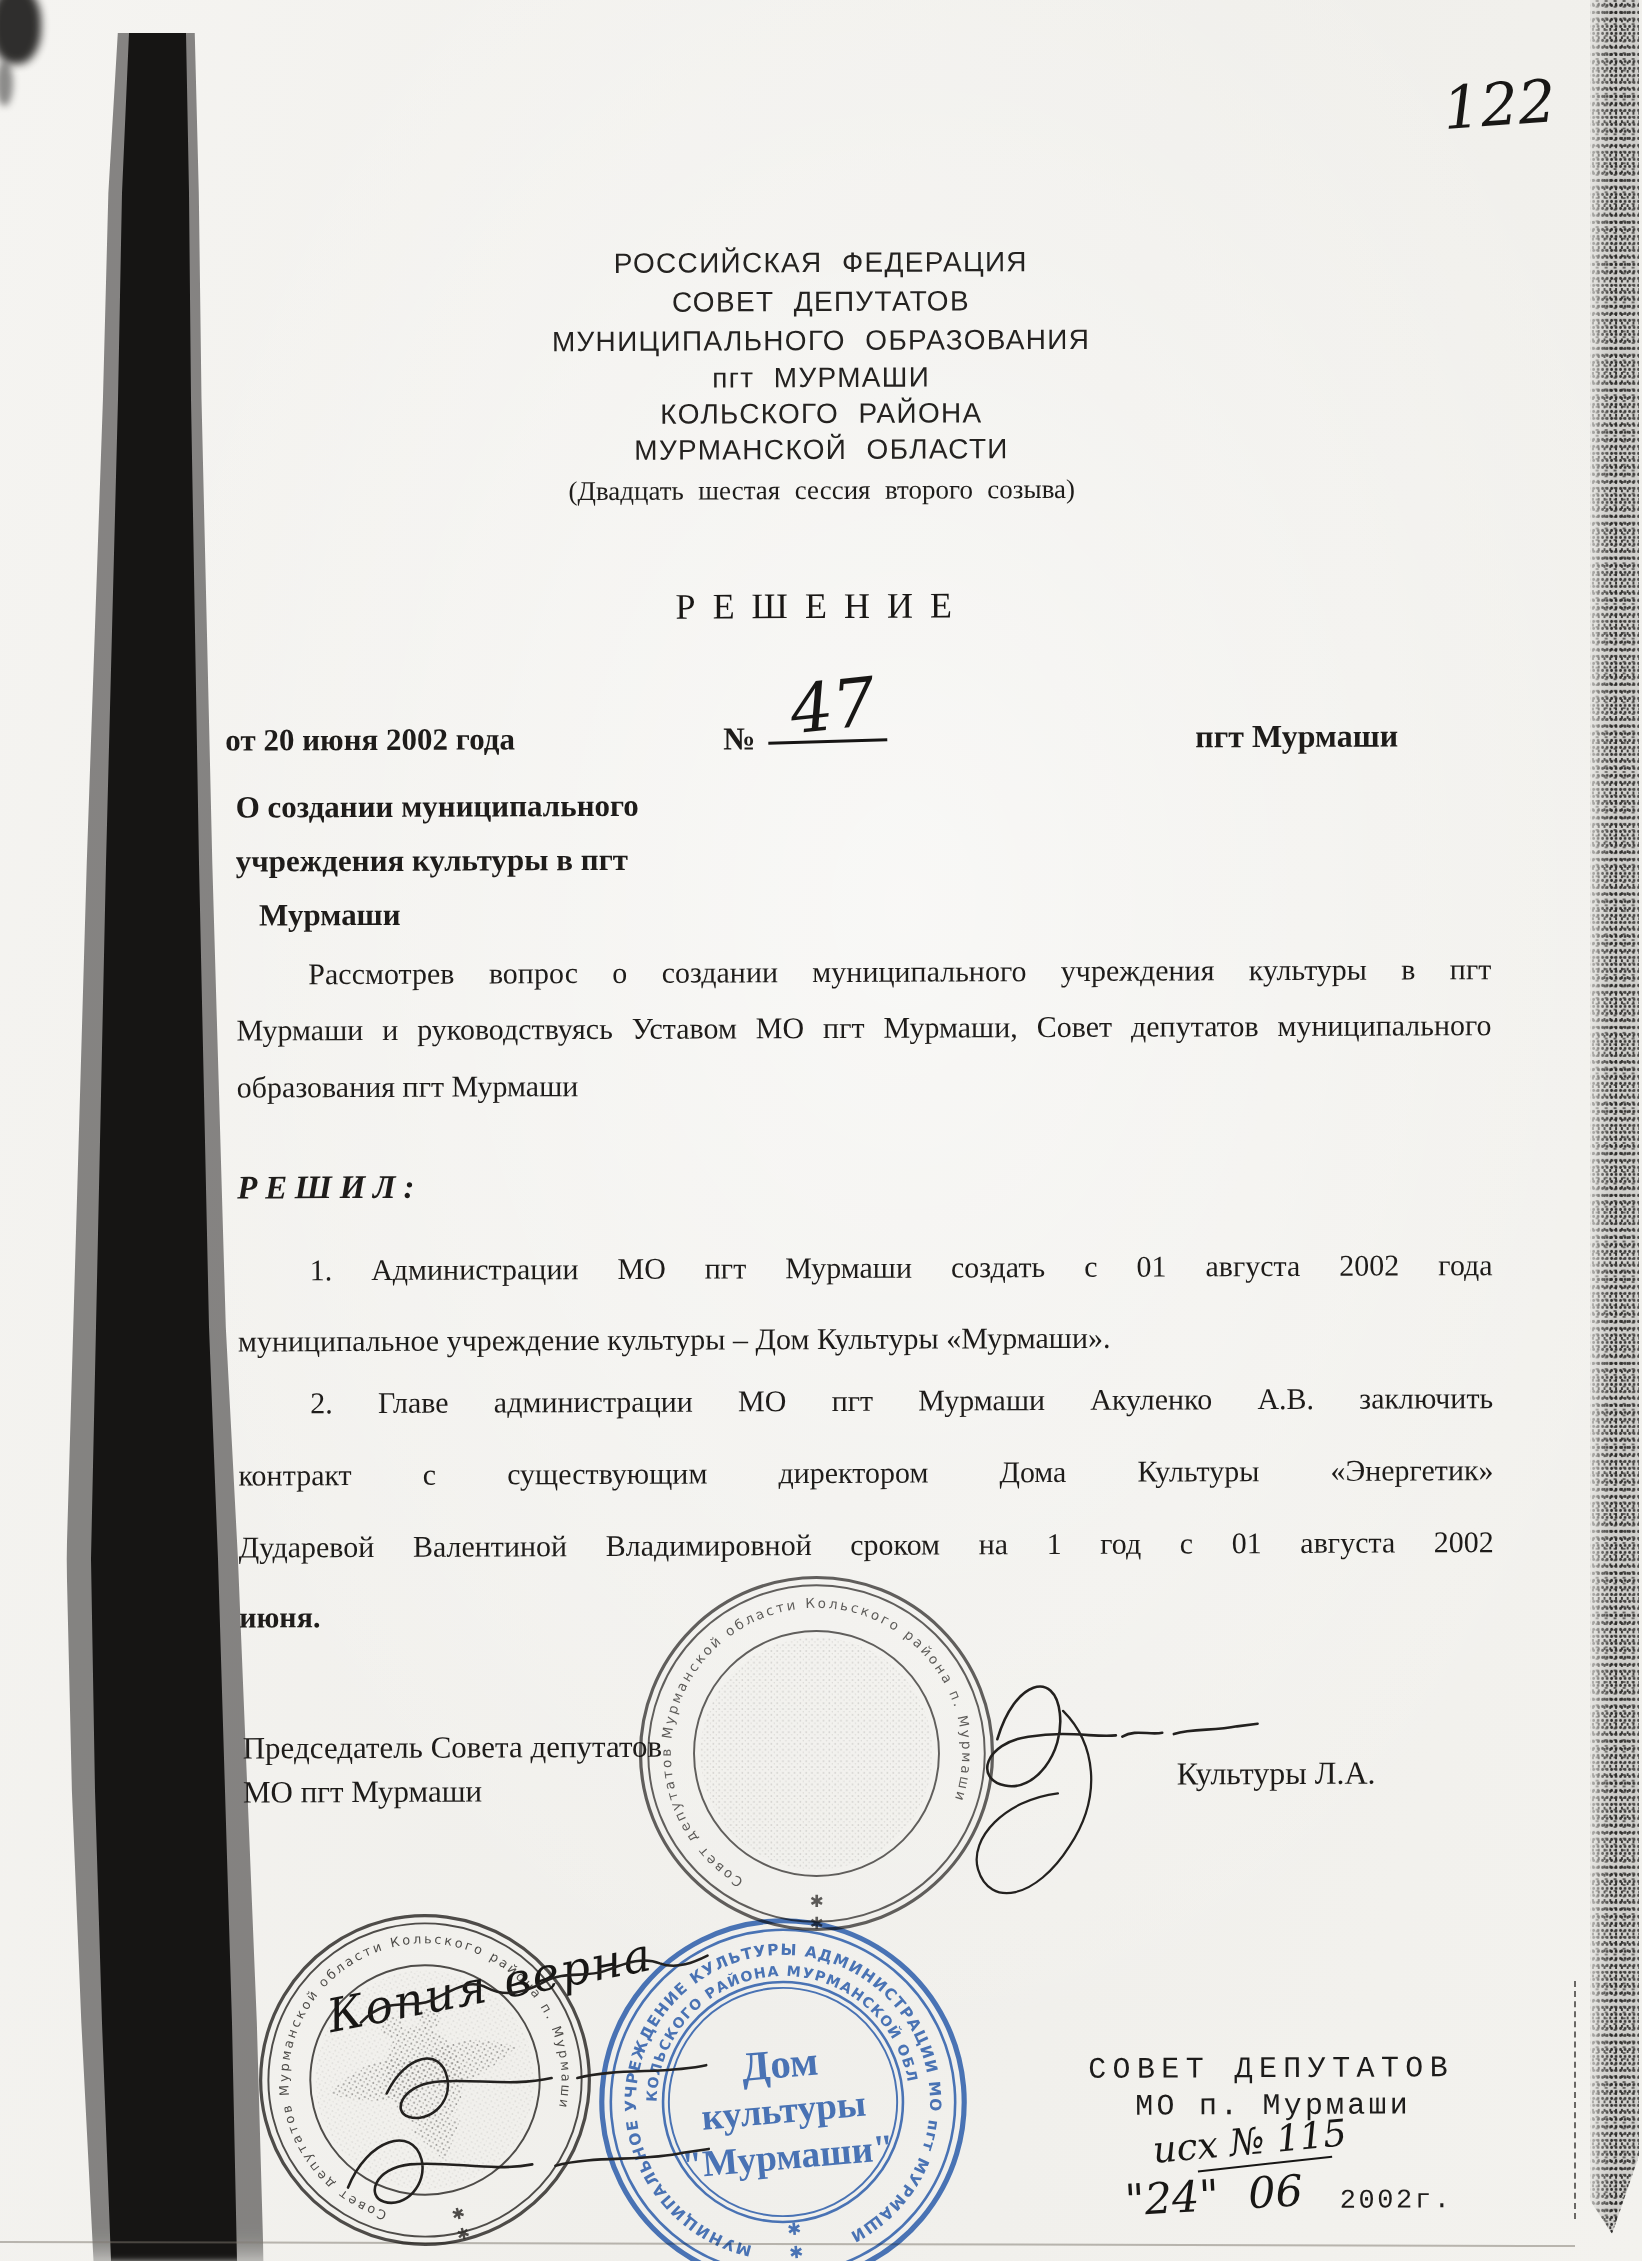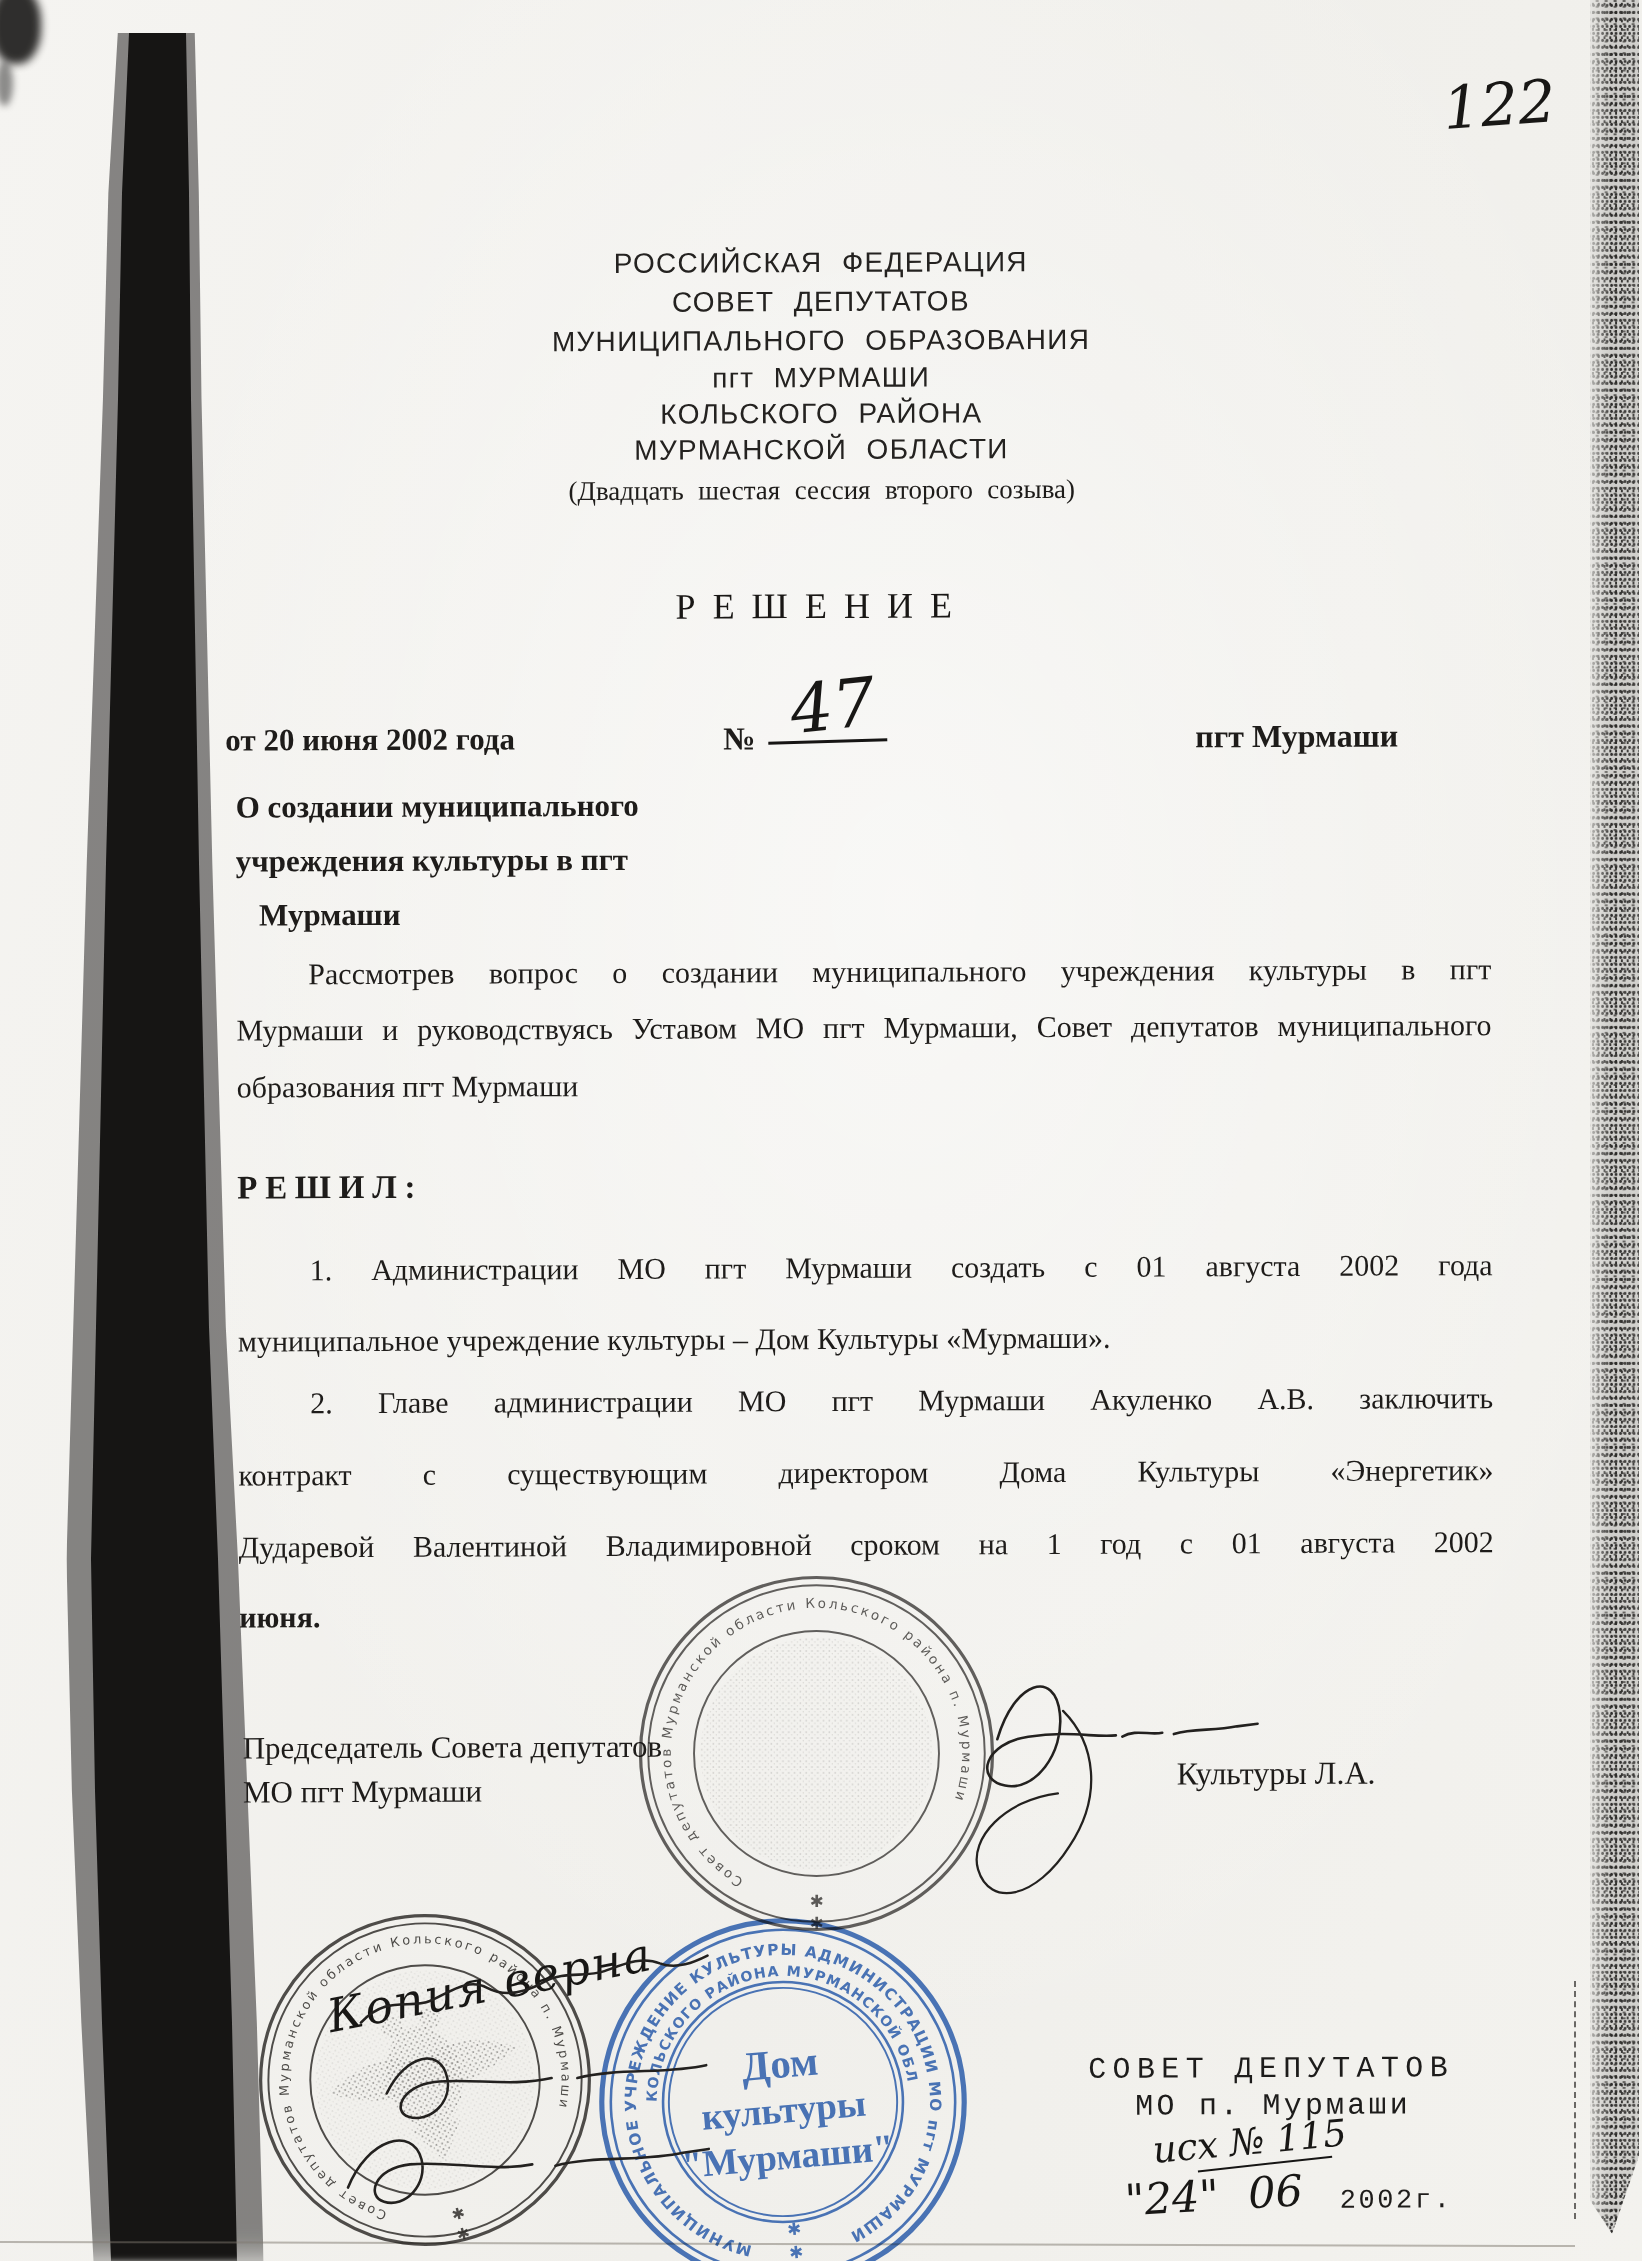--- a/index.html
+++ b/index.html
@@ -90,21 +90,21 @@
     <div class="abs ln b" style="left:1197px; top:720px; font-size:32px;">пгт Мурмаши</div>
 
     <div class="abs ln b" style="left:237px; top:787px; font-size:31px;">О создании муниципального</div>
     <div class="abs ln b" style="left:237px; top:841px; font-size:31px;">учреждения культуры в пгт</div>
     <div class="abs ln b" style="left:237px; top:895px; font-size:31px;margin-left:23px;">Мурмаши</div>
 
     <div class="abs ln just ind" style="left:237px; top:955px;">Рассмотрев вопрос о создании муниципального учреждения культуры в пгт</div>
     <div class="abs ln just" style="left:237px; top:1011px;">Мурмаши и руководствуясь Уставом МО пгт Мурмаши, Совет депутатов муниципального</div>
     <div class="abs ln" style="left:237px; top:1068px;">образования пгт Мурмаши</div>
 
-    <div class="abs ln b" style="left:237px; top:1167px; font-size:33px; letter-spacing:7.7px;">РЕШИЛ:</div>
+    <div class="abs ln b" style="left:237px; top:1167px; font-size:33px; letter-spacing:7.7px;font-style:italic;">РЕШИЛ:</div>
 
     <div class="abs ln just ind" style="left:237px; top:1251px;">1. Администрации МО пгт Мурмаши создать с 01 августа 2002 года</div>
     <div class="abs ln" style="left:237px; top:1322px;">муниципальное учреждение культуры – Дом Культуры «Мурмаши».</div>
 
     <div class="abs ln just ind" style="left:237px; top:1384px;">2. Главе администрации МО пгт Мурмаши  Акуленко А.В. заключить</div>
     <div class="abs ln just" style="left:237px; top:1456px;">контракт с существующим директором Дома Культуры «Энергетик»</div>
     <div class="abs ln just" style="left:237px; top:1528px;">Дударевой Валентиной Владимировной сроком на 1 год с 01 августа 2002</div>
     <div class="abs ln b" style="left:237px; top:1598px;">июня.</div>
 
     <div class="abs ln" style="left:240px; top:1728px; font-size:31px;">Председатель Совета депутатов</div>

